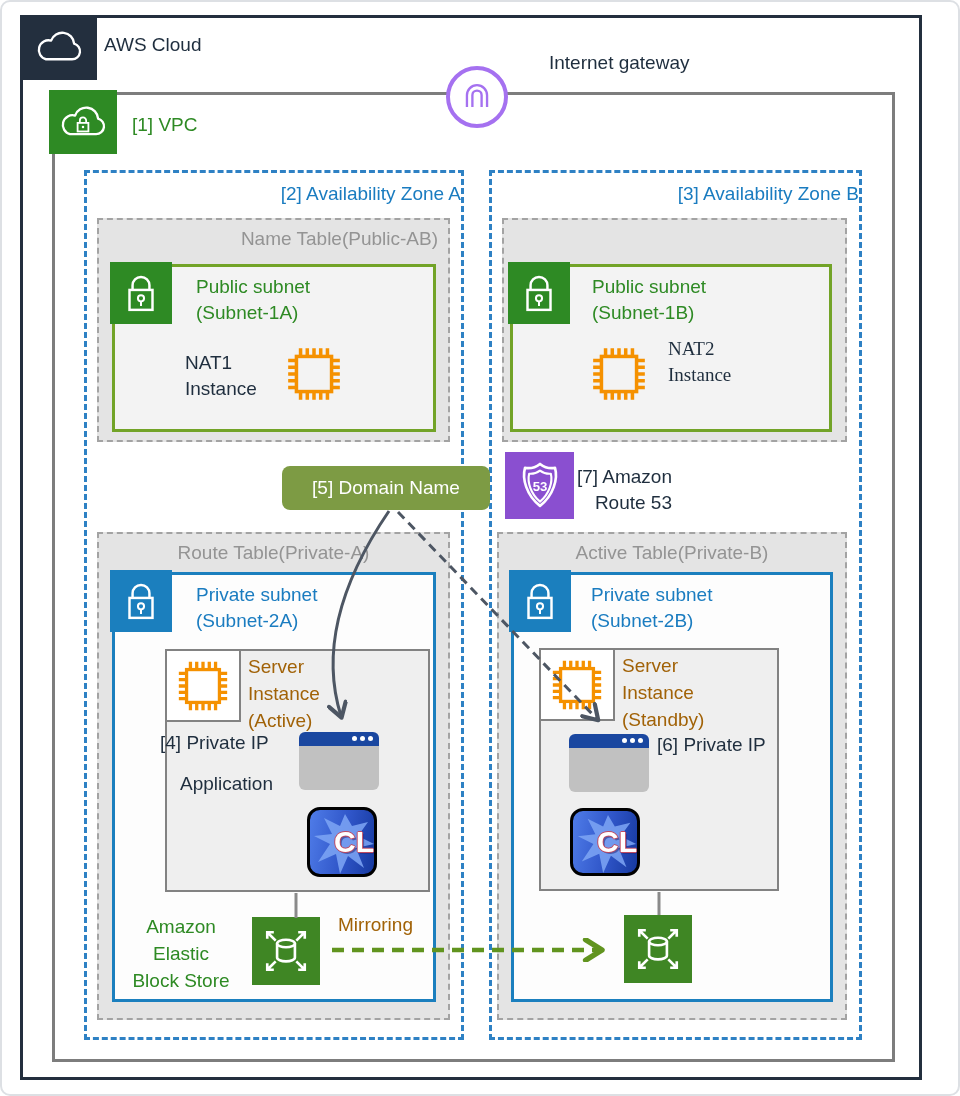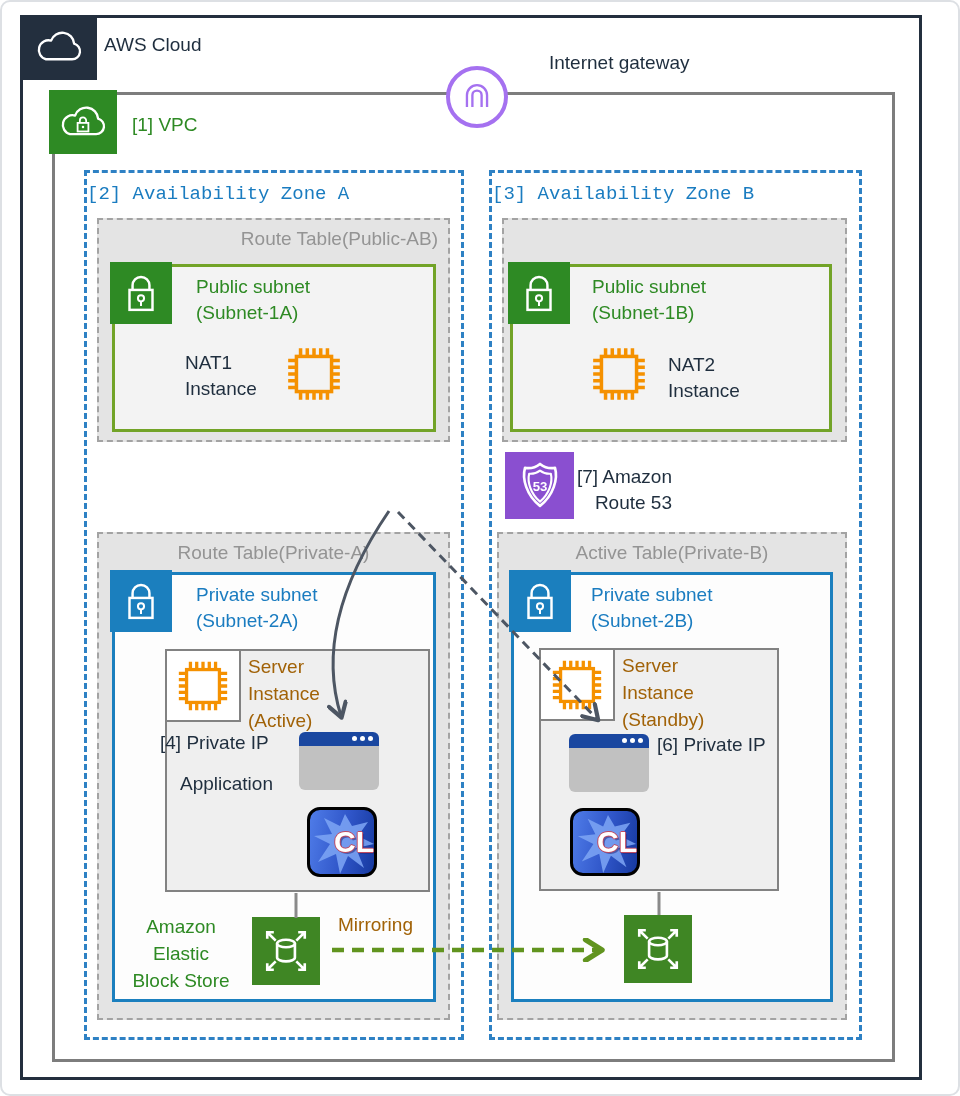--- a/index.html
+++ b/index.html
@@ -11,21 +11,21 @@
   .iconsq{position:absolute;display:flex;align-items:center;justify-content:center;box-sizing:border-box;}
 
   .aws-box{border:3px solid #232f3e;}
   .aws-icon{background:#232f3e;}
   .vpc-box{border:3px solid #7d7d7d;}
   .vpc-icon{background:#2e8a24;}
   .green-txt{color:#2e8a24;}
   .blue-txt{color:#1a7cc0;}
   .gray-txt{color:#a16207;}
   .az{border:3px dashed #2e81c4;}
-  .az-lbl{position:absolute;top:10px;left:0;width:100%;text-align:left;font-size:19px;color:#1a7cc0;font-family:Liberation Mono, monospace;}
+  .az-lbl{position:absolute;top:10px;left:0;width:100%;text-align:right;font-size:19px;color:#1a7cc0;}
   .rt{background:#e4e4e4;border:2px dashed #a3a3a3;}
   .rt-lbl{position:absolute;top:8px;font-size:19px;color:#949494;white-space:nowrap;}
   .pubsub{background:#f3f3f3;border:3px solid #72a327;}
   .privsub{background:#fdfdfd;border:3px solid #1b7fbe;}
   .locksq-green{background:#2e8a24;}
   .locksq-blue{background:#1b7fbe;}
   .serverbox{background:#efefef;border:2px solid #828282;}
   .chipbox{background:#ffffff;border:2px solid #828282;}
   .domainbox{background:#7d9b44;border-radius:8px;color:#fff;font-size:19px;
     text-align:center;line-height:44px;}
@@ -78,21 +78,21 @@
 
   <div class="box az" style="left:82px;top:168px;width:380px;height:870px;">
     <div class="az-lbl">[2] Availability Zone A</div>
   </div>
 
   <div class="box az" style="left:487px;top:168px;width:373px;height:870px;">
     <div class="az-lbl">[3] Availability Zone B</div>
   </div>
 
   <div class="box rt" style="left:95px;top:216px;width:353px;height:224px;">
-    <div class="rt-lbl" style="right:10px;">Route Table(Public-AB)</div>
+    <div class="rt-lbl" style="right:10px;">Name Table(Public-AB)</div>
   </div>
 
   <div class="box rt" style="left:500px;top:216px;width:345px;height:224px;"></div>
 
   <div class="box pubsub" style="left:110px;top:262px;width:324px;height:168px;"></div>
   <div class="iconsq locksq-green" style="left:108px;top:260px;width:62px;height:62px;">
     <svg width="46" height="46" viewBox="0 0 60 60">
       <path d="M19 26 v-6 a11 11 0 0 1 22 0 v6" fill="none" stroke="#fff" stroke-width="3.2"></path>
       <rect x="15" y="26" width="30" height="26" fill="none" stroke="#fff" stroke-width="3.2"></rect>
       <circle cx="30" cy="37" r="4" fill="none" stroke="#fff" stroke-width="2.6"></circle>
@@ -136,25 +136,26 @@
     <svg width="62" height="62" viewBox="0 0 60 60">
       <rect x="13" y="13" width="34" height="34" fill="none" stroke="#f59100" stroke-width="3.4"></rect>
       <g stroke="#f59100" stroke-width="3.4">
         <path d="M17 5v8 M23.5 5v8 M30 5v8 M36.5 5v8 M43 5v8"></path>
         <path d="M17 47v8 M23.5 47v8 M30 47v8 M36.5 47v8 M43 47v8"></path>
         <path d="M5 17h8 M5 23.5h8 M5 30h8 M5 36.5h8 M5 43h8"></path>
         <path d="M47 17h8 M47 23.5h8 M47 30h8 M47 36.5h8 M47 43h8"></path>
       </g>
     </svg>
   </div>
-  <div class="lbl" style="left:666px;top:350px;">
+  <div class="lbl" style="left:666px;top:334px;font-family:Liberation Serif, serif;">
     <div>NAT2</div>
     <div>Instance</div>
   </div>
 
+  <div class="box domainbox" style="left:280px;top:464px;width:208px;height:44px;">[5] Domain Name</div>
 
   <div class="iconsq r53" style="left:503px;top:450px;width:69px;height:67px;">
     <svg width="60" height="60" viewBox="0 0 68 68">
       <path d="M34 9 c5 4 11 5.5 17 4.5 c3.5 12 -1.5 31 -17 43 c-15.5 -12 -20.5 -31 -17 -43 c6 1 12 -0.5 17 -4.5 z" fill="none" stroke="#fff" stroke-width="3" stroke-linejoin="round"></path>
       <path d="M34 16.5 c3.8 2.8 8 4 12.3 3.6 c2.3 9.3 -1.7 22.9 -12.3 31.6 c-10.6 -8.7 -14.6 -22.3 -12.3 -31.6 c4.3 0.4 8.5 -0.8 12.3 -3.6 z" fill="none" stroke="#fff" stroke-width="2.4" stroke-linejoin="round"></path>
       <text x="34" y="39.5" text-anchor="middle" font-size="15" font-weight="bold" fill="#fff" font-family="Liberation Sans, sans-serif">53</text>
     </svg>
   </div>
   <div class="lbl center" style="left:554px;top:462px;width:116px;text-align:right;">
     <div>[7] Amazon</div>

